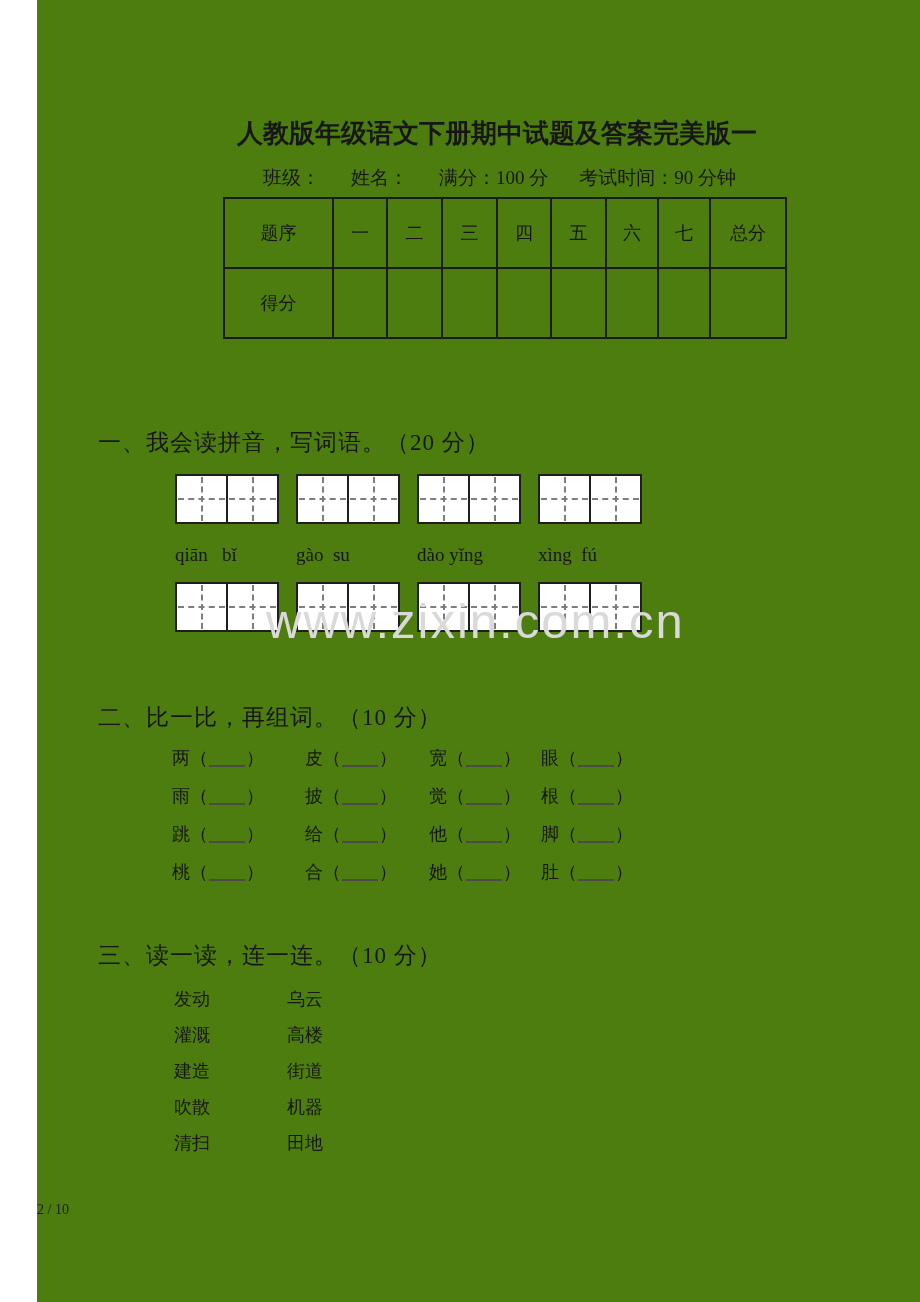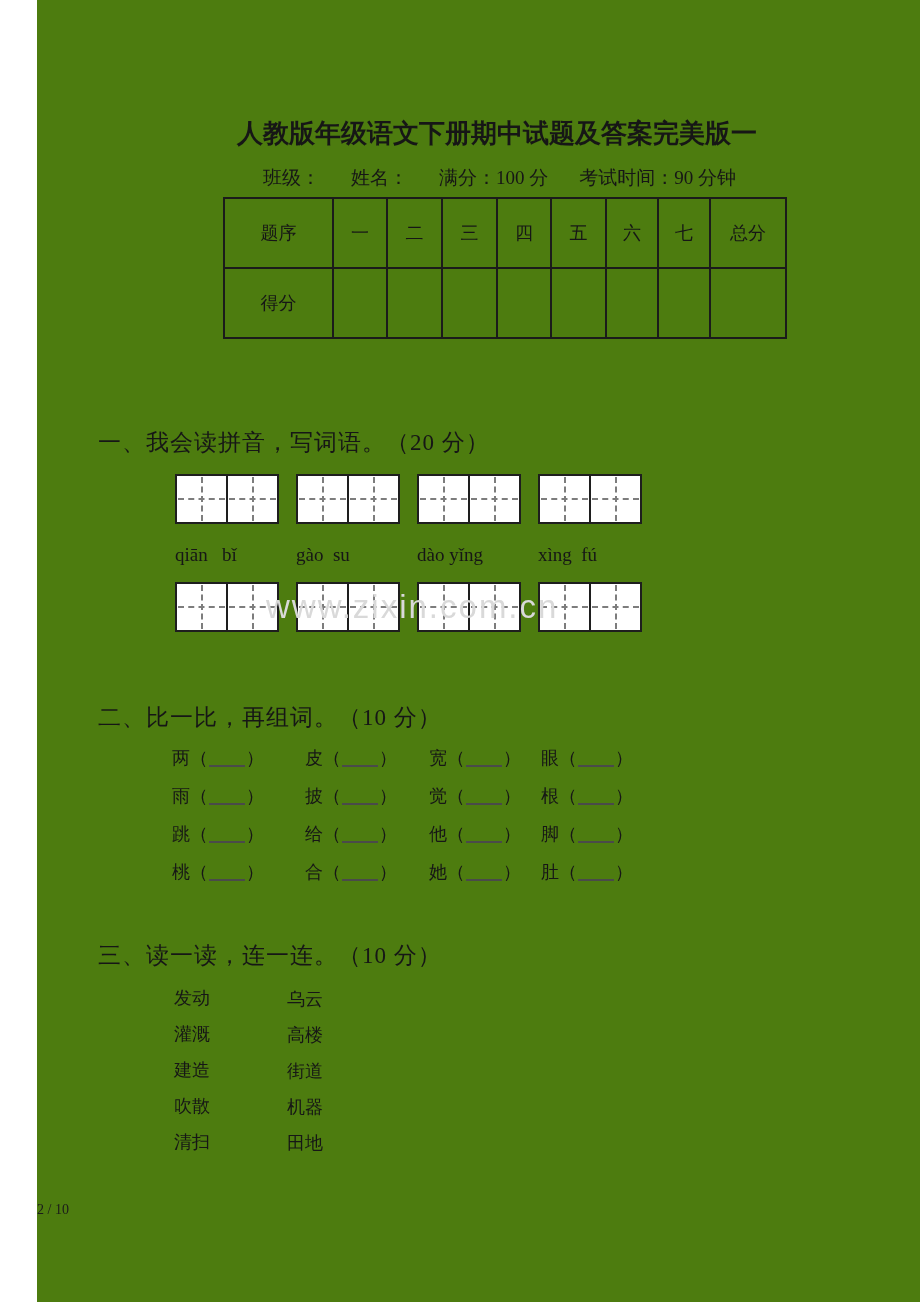--- a/index.html
+++ b/index.html
@@ -36,25 +36,25 @@
   .bw-row { margin-top:12px; padding-left:135px; display:flex; font-size:18px; line-height:26px; }
   .bw-row.firstrow { margin-top:13px; }
   .bw-item { flex:0 0 auto; white-space:nowrap; }
   .bw-row .bw-item:nth-child(1) { width:133px; }
   .bw-row .bw-item:nth-child(2) { width:124px; }
   .bw-row .bw-item:nth-child(3) { width:112px; }
   .blank { display:inline-block; width:36px; height:12px; border-bottom:2px solid #4a4a4a; vertical-align:-3px; margin:0 1px; }
   
   .match-row { margin-top:14px; padding-left:137px; display:flex; font-size:18px; line-height:22px; }
   .match-row.firstrow { margin-top:18px; }
-  .match-left { flex:0 0 auto; width:113px;font-family:Liberation Mono, monospace; }
+  .match-left { flex:0 0 auto; width:113px; }
   
   .watermark {
-    position:absolute; top:583px; left:229px; font-family:"Liberation Sans","DejaVu Sans",sans-serif;
-    font-size:33px; line-height:48px; color:#d9d9d9; letter-spacing:2px; pointer-events:none;
+    position:absolute; top:597px; left:229px; font-family:"Liberation Sans","DejaVu Sans",sans-serif;
+    font-size:49px; line-height:48px; color:#d9d9d9; letter-spacing:2px; pointer-events:none;
   }
   .page-footer { position:absolute; top:1202px; left:0; width:100%; text-align:left; font-size:14px; color:#1b1b1b; }
 </style>
 </head>
 <body>
 
 <div class="page">
 
   <div class="doc-title">人教版年级语文下册期中试题及答案完美版一</div>
 

